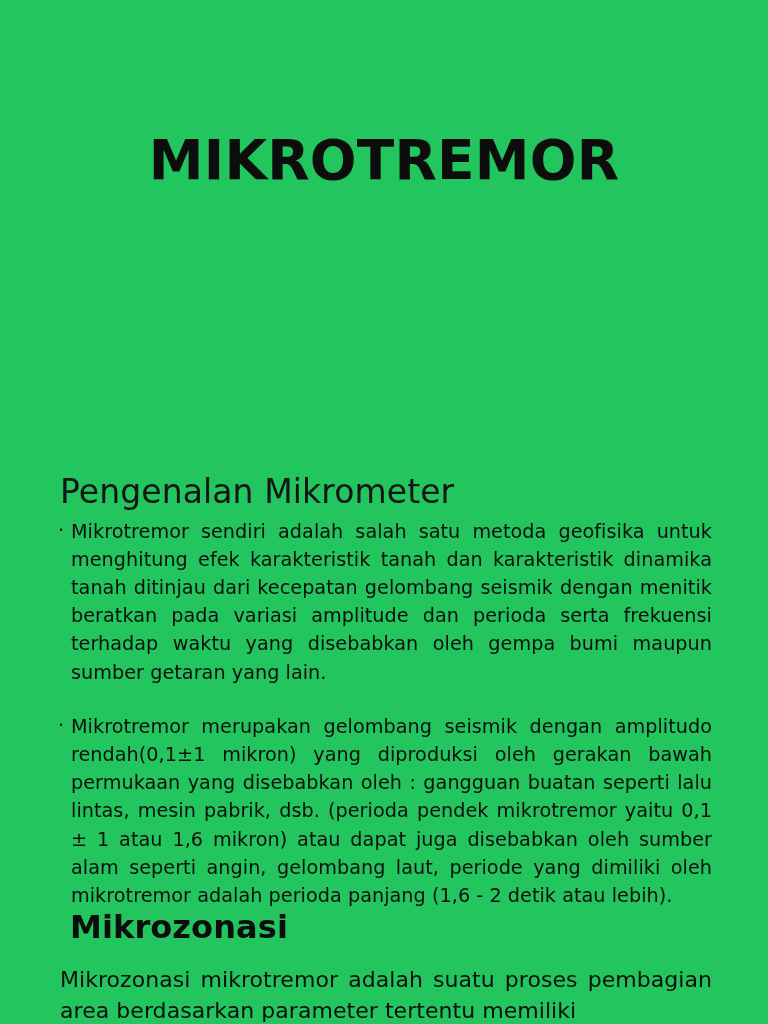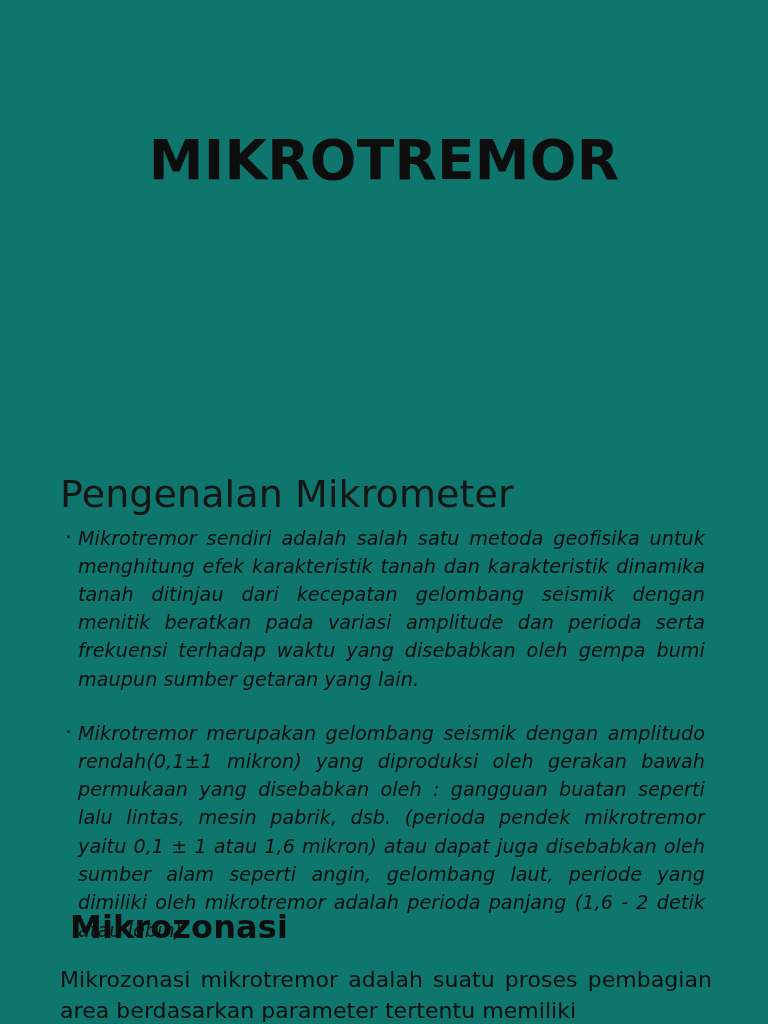--- a/index.html
+++ b/index.html
@@ -13,21 +13,21 @@
     overflow: hidden;
     font-family: "DejaVu Sans", "Liberation Sans", sans-serif;
     color: #000000;
     -webkit-font-smoothing: antialiased;
   }
 
   .slide {
     position: relative;
     width: 768px;
     height: 1024px;
-    background: #0f766e;
+    background: #22c55e;
     overflow: hidden;
   }
 
   
   .main-title {
     position: absolute;
     left: 0;
     top: 92px;
     width: 768px;
     text-align: center;
@@ -40,33 +40,32 @@
 
   
   .content {
     position: absolute;
     left: 58px;
     top: 472px;
     width: 654px;
   }
 
   .section-heading {
-    font-size: 38px;
+    font-size: 33px;
     font-weight: 400;
     line-height: 1.2;
     color: #151515;
     margin: 0 0 6px 2px;
     letter-spacing: 0.1px;
   }
 
   .bullet-list {
-    margin: 7px;
+    margin: 0;
     padding: 0;
     list-style: none;
-    font-style: italic;
   }
 
   .bullet-item {
     position: relative;
     padding-left: 13px;
     font-size: 19.2px;
     line-height: 28.2px;
     text-align: justify;
     text-justify: inter-word;
     color: #0f0f0f;

